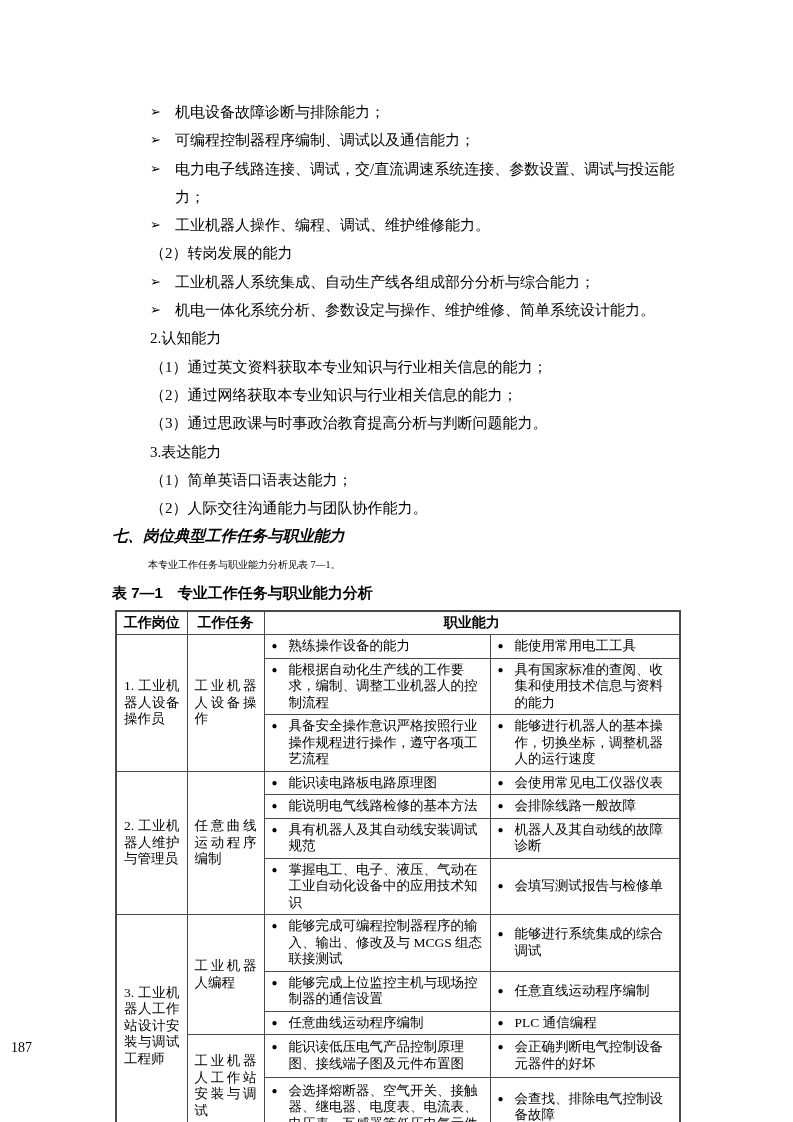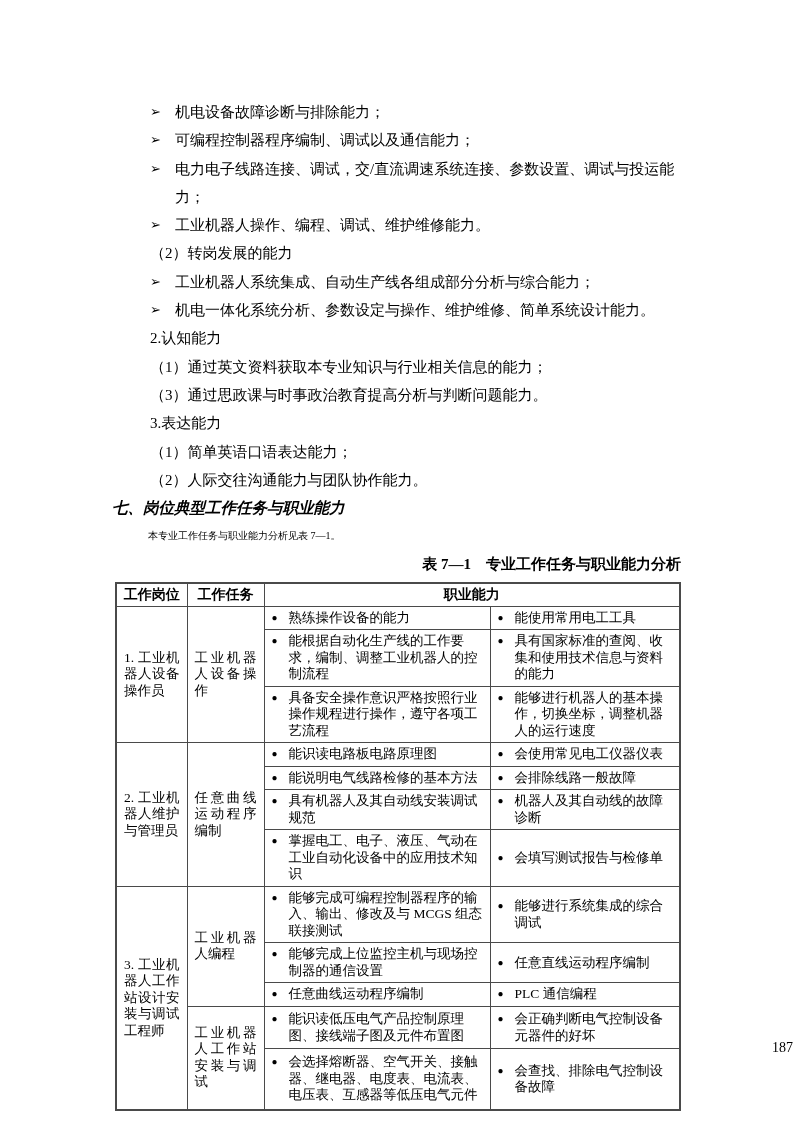--- a/index.html
+++ b/index.html
@@ -32,25 +32,25 @@
     font-size:15.5px;
     line-height:28.3px;
     margin:0;
     font-style:italic;
   }
   .intro {
     font-size:10px; line-height:28.3px;
     padding-left:36px; margin:0;
   }
   .table-caption {
-    font-family:Liberation Serif, serif;
+    font-family:Liberation Sans, sans-serif;
     font-weight:bold;
     font-size:15px;
     line-height:27px;
-    text-align:right;
+    text-align:left;
     margin:0 0 4px 0;
   }
 
   
   table.analysis {
     border-collapse:collapse;
     table-layout:fixed;
     width:564px;
     margin-left:3px;
     border:2px solid #4a4a4a;
@@ -81,39 +81,40 @@
     flex:0 0 17px;
     font-size:10px;
     line-height:16.5px;
   }
   .txt { flex:1; }
 
   .page-number {
     position:absolute;
     left:11px; right:0;
     top:1040px;
-    text-align:right;
+    text-align:left;
     font-size:14px;
   }
 </style>
 </head>
 <body>
 
 <div class="page">
 
   <div id="paras">
       <div class="para arrow"><span class="arrow-marker">➢</span><span>机电设备故障诊断与排除能力；</span></div>
       <div class="para arrow"><span class="arrow-marker">➢</span><span>可编程控制器程序编制、调试以及通信能力；</span></div>
       <div class="para arrow"><span class="arrow-marker">➢</span><span>电力电子线路连接、调试，交/直流调速系统连接、参数设置、调试与投运能力；</span></div>
       <div class="para arrow"><span class="arrow-marker">➢</span><span>工业机器人操作、编程、调试、维护维修能力。</span></div>
       <div class="para plain">（2）转岗发展的能力</div>
       <div class="para arrow"><span class="arrow-marker">➢</span><span>工业机器人系统集成、自动生产线各组成部分分析与综合能力；</span></div>
       <div class="para arrow"><span class="arrow-marker">➢</span><span>机电一体化系统分析、参数设定与操作、维护维修、简单系统设计能力。</span></div>
       <div class="para plain">2.认知能力</div>
       <div class="para plain">（1）通过英文资料获取本专业知识与行业相关信息的能力；</div>
+      <div class="para plain">（2）通过网络获取本专业知识与行业相关信息的能力；</div>
       <div class="para plain">（3）通过思政课与时事政治教育提高分析与判断问题能力。</div>
       <div class="para plain">3.表达能力</div>
       <div class="para plain">（1）简单英语口语表达能力；</div>
       <div class="para plain">（2）人际交往沟通能力与团队协作能力。</div>
     </div>
 
   <h2 class="section-heading">七、岗位典型工作任务与职业能力</h2>
 
   <p class="intro">本专业工作任务与职业能力分析见表 7—1。</p>
 

